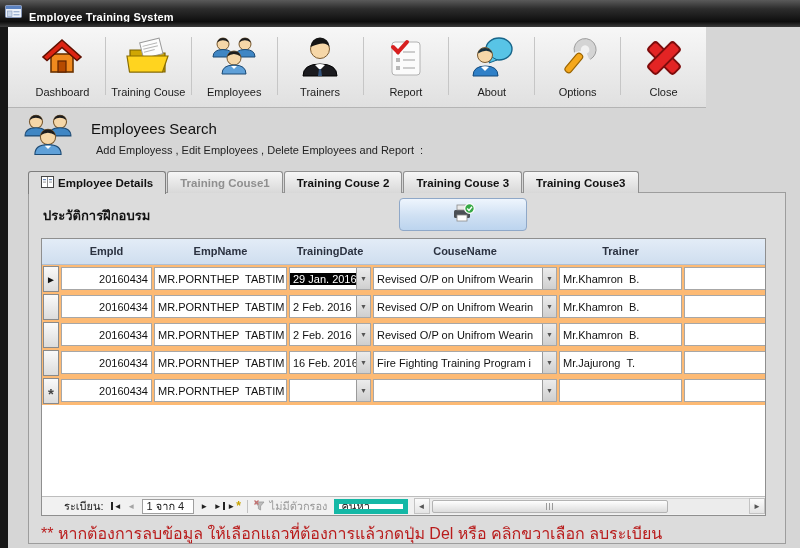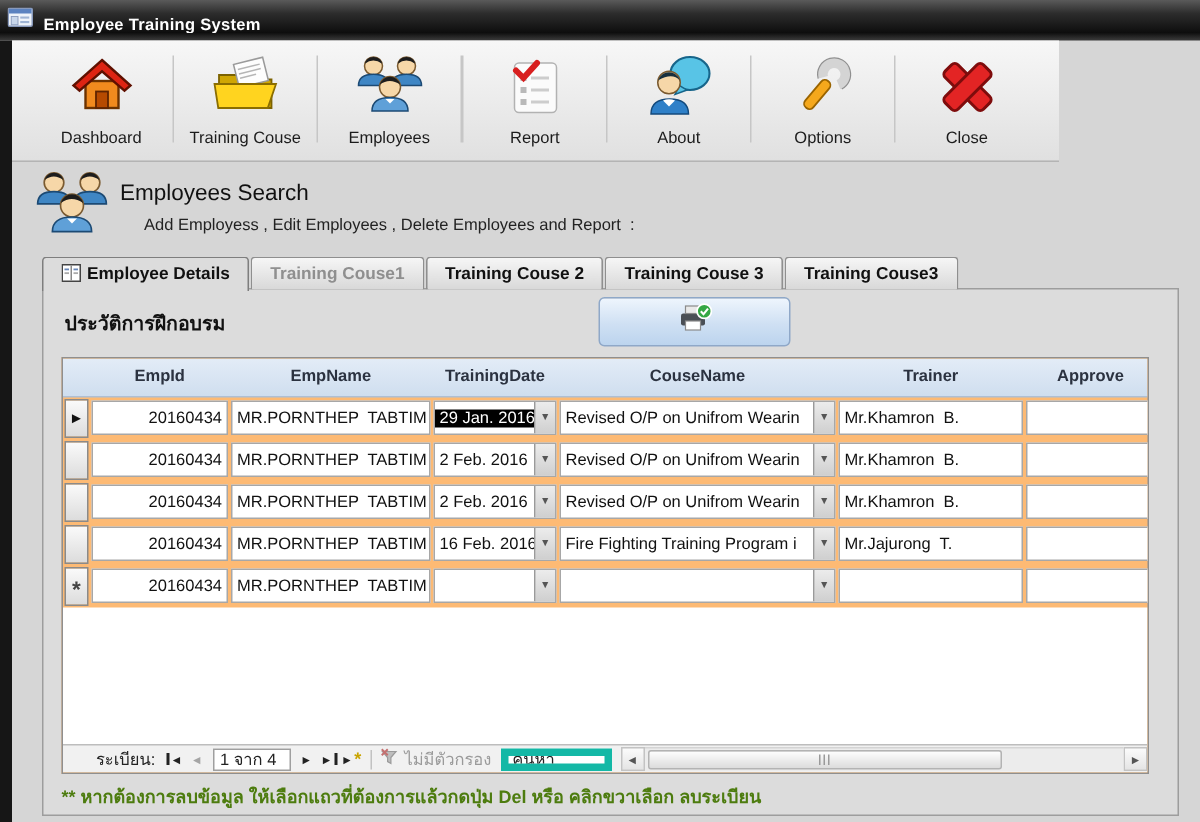--- a/index.html
+++ b/index.html
@@ -32,21 +32,21 @@
   .titem { width:95px; display:flex; flex-direction:column; align-items:center;
     justify-content:flex-start; padding-top:7px; cursor:default; }
   .titem .icn { height:48px; display:flex; align-items:center; justify-content:center; }
   .titem .lbl { font-size:11px; color:#1c1c1c; margin-top:4px; }
   .tsep { width:1px; background:#c6c6c6; margin:10px 0 12px 0; }
 
   
   .workspace { position:absolute; left:8px; top:108px; width:792px; height:440px; background:#d6d6d6; }
 
   .sh-icon { position:absolute; left:14px; top:5px; width:52px; height:48px; }
-  .sh-title { position:absolute; left:72px; top:12px; font-size:15px; color:#111; }
+  .sh-title { position:absolute; left:83px; top:12px; font-size:15px; color:#111; }
   .sh-sub { position:absolute; left:68px; top:36px; font-size:11px; color:#222; }
 
   
   .tabstrip { position:absolute; left:20px; top:62px; height:23px; display:flex; align-items:flex-end; z-index:3; }
   .tab {
     height:22px; display:flex; align-items:center; gap:4px;
     padding:0 12px; margin-right:1px;
     background:linear-gradient(#f6f6f6,#d8d8d8);
     border:1px solid #8f8f8f; border-bottom:none;
     border-radius:3px 3px 0 0;
@@ -129,21 +129,21 @@
   .hs { flex:1; display:flex; align-items:center; height:17px; margin-left:6px; }
   .hs-btn { width:16px; height:16px; flex:none; background:linear-gradient(#fbfbfb,#e4e4e4);
     border:1px solid #c3c3c3; display:flex; align-items:center; justify-content:center;
     font-size:8px; color:#555; cursor:pointer; }
   .hs-track { flex:1; height:16px; background:#ececec; border-top:1px solid #d4d4d4; position:relative; }
   .hs-thumb { position:absolute; left:2px; top:1px; height:13px; width:74%;
     background:linear-gradient(#fefefe,#dcdcdc); border:1px solid #b3b3b3; border-radius:2px;
     display:flex; align-items:center; justify-content:center; gap:2px; cursor:grab; }
   .grip { width:1px; height:7px; background:#9a9a9a; }
 
-  .footnote { position:absolute; left:12px; top:328px; font-size:12px; font-weight:bold; color:#4d7c0f; }
+  .footnote { position:absolute; left:12px; top:328px; font-size:16px; font-weight:normal; color:#b91c1c; }
 </style>
 </head>
 <body>
 
 <div class="titlebar">
   <span class="ticon">
     <svg width="17" height="13" viewBox="0 0 17 13">
         <rect x="0.5" y="0.5" width="16" height="12" rx="1" fill="#eef3fa" stroke="#8899bb"></rect>
         <rect x="1" y="1" width="15" height="3" fill="#5b82c0"></rect>
         <rect x="2.5" y="6" width="4.5" height="5.5" fill="#c8d6ea" stroke="#8899bb" stroke-width="0.6"></rect>
@@ -205,20 +205,32 @@
             <path d="M16.2 20.5 a7 7 0 0 1 13.6 0 q-7 -5 -13.6 0Z" fill="#1d1d1d"></path>
             <path d="M11 38 q0 -9 12 -9 q12 0 12 9 Z" fill="#5fa0d8" stroke="#1c4a74"></path>
             <path d="M20 30 l3 3 l3 -3 Z" fill="#fff"></path>
           </g>
         </svg>
     </span>
     <span class="lbl">Employees</span>
   </div>
   <div class="tsep"></div>
 
+  <div class="titem">
+    <span class="icn">
+      <svg width="42" height="44" viewBox="0 0 42 44">
+          <circle cx="21" cy="13" r="9.5" fill="#f6d7a8" stroke="#7a5a30"></circle>
+          <path d="M11.5 11 a9.5 9.5 0 0 1 19 0 q-4 -7 -19 0Z" fill="#151515"></path>
+          <path d="M4 40 q0 -12 17 -12 q17 0 17 12 Z" fill="#1b1b1f" stroke="#000"></path>
+          <path d="M16 29 l5 5 l5 -5 q-5 -2 -10 0Z" fill="#fff"></path>
+          <path d="M20 33 h2 l1 7 h-4 Z" fill="#35537a"></path>
+        </svg>
+    </span>
+    <span class="lbl">Trainers</span>
+  </div>
   <div class="tsep"></div>
 
   <div class="titem">
     <span class="icn">
       <svg width="42" height="42" viewBox="0 0 42 42">
           <rect x="7" y="5" width="28" height="33" rx="3" fill="#fbfbfb" stroke="#b2b2b2"></rect>
           <rect x="11" y="13" width="4" height="4" fill="#b9b9b9"></rect>
           <rect x="11" y="21" width="4" height="4" fill="#b9b9b9"></rect>
           <rect x="11" y="29" width="4" height="4" fill="#b9b9b9"></rect>
           <rect x="18" y="14" width="12" height="2" fill="#cdcdcd"></rect>
@@ -345,21 +357,20 @@
 
     <div class="grid">
 
       <div class="ghead">
         <span class="hc c-sel"></span>
         <span class="hc c-empid">EmpId</span>
         <span class="hc c-empname">EmpName</span>
         <span class="hc c-date">TrainingDate</span>
         <span class="hc c-course">CouseName</span>
         <span class="hc c-trainer">Trainer</span>
-        <span class="hc c-approve">Approve</span>
       </div>
 
       <div class="grow">
         <div class="colw c-sel">
             <div class="selbox">
               <span>►</span>
             </div>
           </div>
         <div class="colw c-empid">
             <div class="cellbox">

